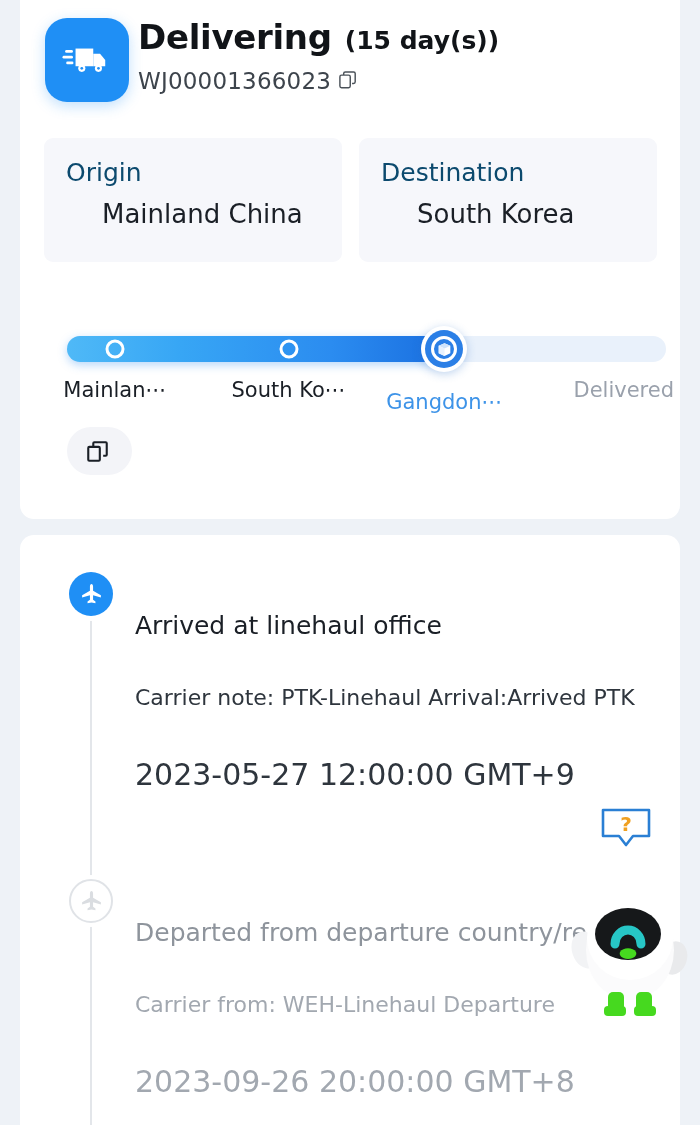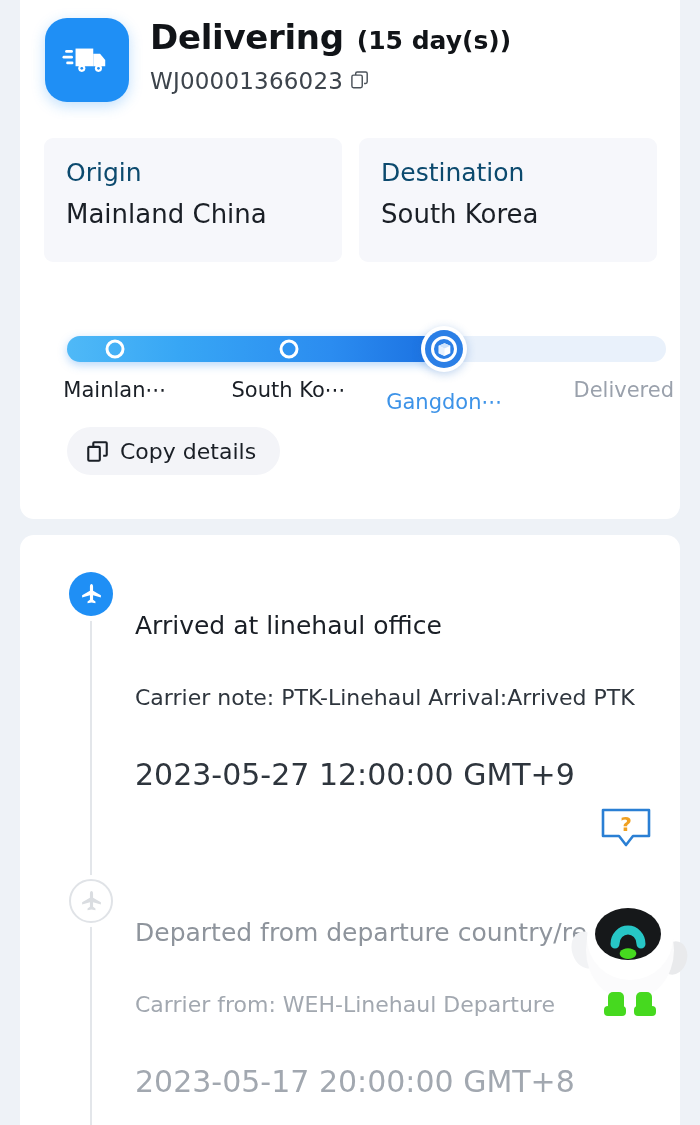--- a/index.html
+++ b/index.html
@@ -22,39 +22,39 @@
   
   .hdr { position:absolute; left:25px; top:32px; }
   .truck-badge {
     position:absolute; left:0; top:0; width:84px; height:84px;
     border-radius:22px; background:#1f8ff5;
     display:flex; align-items:center; justify-content:center;
     box-shadow:0 4px 14px rgba(31,143,245,.28);
   }
   .truck-badge svg { width:50px; height:50px; display:block; }
 
-  .hdr-right { position:absolute; left:105px; top:2px; width:520px; }
+  .hdr-right { position:absolute; left:93px; top:2px; width:520px; }
   .title-row { display:flex; align-items:baseline; gap:13px; }
   #status-title {
     font-size:34px; font-weight:700; color:#111418; letter-spacing:-.3px;
     line-height:1.05;
   }
   #status-days { font-size:25px; font-weight:700; color:#111418; }
   .trk-row { display:flex; align-items:center; gap:8px; margin-top:12px; }
   #tracking-number { font-size:23px; color:#3d444c; letter-spacing:.2px; }
   .copy-glyph { width:18px; height:19px; flex:0 0 auto; }
 
   
   .od-wrap { position:absolute; left:24px; top:152px; display:flex; gap:17px; }
   .od-box {
     width:298px; height:124px; background:#f6f7fb; border-radius:9px;
     padding:22px 0 0 22px;
   }
   .od-label { font-size:25px; color:#0c4a6e; line-height:1; }
-  .od-value { font-size:26px; color:#1a1f26; margin-top:16px; line-height:1; }
+  .od-value { font-size:26px; color:#1a1f26; margin-top:16px; line-height:1;margin-left:36px; }
 
   
   .stepper { position:absolute; left:47px; top:350px; width:599px; }
   .track {
     position:relative; height:26px; border-radius:13px; background:#e9f1fb;
   }
   .track-fill {
     position:absolute; left:0; top:0; height:26px; width:63%;
     border-radius:13px;
     background:linear-gradient(90deg,#4fb9f7 0%,#37a6f5 30%,#2b8cf0 70%,#1a6fe0 100%);
@@ -220,21 +220,20 @@
         <span class="step-label current" style="left:63%">Gangdon⋯</span>
         <span class="step-label pending last" style="left:100%">Delivered</span>
       </div>
     </div>
 
     <button id="copy-details-button">
       <svg viewBox="0 0 20 20" xmlns="http://www.w3.org/2000/svg">
         <rect x="1.2" y="5.6" width="11" height="13.2" rx="1" fill="none" stroke="#1a1f26" stroke-width="2"></rect>
         <path d="M6 5.6V2.2A1 1 0 0 1 7 1.2h10.8a1 1 0 0 1 1 1V13a1 1 0 0 1-1 1h-2.4" fill="none" stroke="#1a1f26" stroke-width="2"></path>
       </svg>
-      <span class="lbl">Copy details</span>
     </button>
   </div>
 
   <div class="card" id="timeline-card">
     <div class="timeline">
       <div class="tl-line"></div>
 
       <div class="tl-item active" style="margin-top:0">
         <div class="tl-marker">
           <div class="m-active">
@@ -254,21 +253,21 @@
         <div class="tl-marker">
           <div class="m-muted">
             <svg viewBox="0 0 24 24" xmlns="http://www.w3.org/2000/svg">
               <path d="M12 2c.9 0 1.5 1 1.5 2.2v4.3l7.5 4.3v2.1l-7.5-2.3v4.5l2.3 1.7v1.7L12 19.6l-3.8.9v-1.7l2.3-1.7v-4.5L3 14.9v-2.1l7.5-4.3V4.2C10.5 3 11.1 2 12 2z" fill="#dadde1"></path>
             </svg>
           </div>
         </div>
         <div class="tl-body">
           <div class="tl-title">Departed from departure country/region</div>
           <div class="tl-note">Carrier from: WEH-Linehaul Departure</div>
-          <div class="tl-time">2023-05-17 20:00:00 GMT+8</div>
+          <div class="tl-time">2023-09-26 20:00:00 GMT+8</div>
         </div>
       </div>
 
     </div>
   </div>
 
   <div id="assistant-widget">
     <svg class="bubble" viewBox="0 0 52 44" xmlns="http://www.w3.org/2000/svg">
       <path d="M3 2h46v26H33l-7 9-7-9H3z" fill="#ffffff" stroke="#2a7fd4" stroke-width="2.6" stroke-linejoin="round"></path>
       <text x="26" y="23" font-family="DejaVu Sans, sans-serif" font-size="20" font-weight="bold" fill="#f0a020" text-anchor="middle">?</text>

